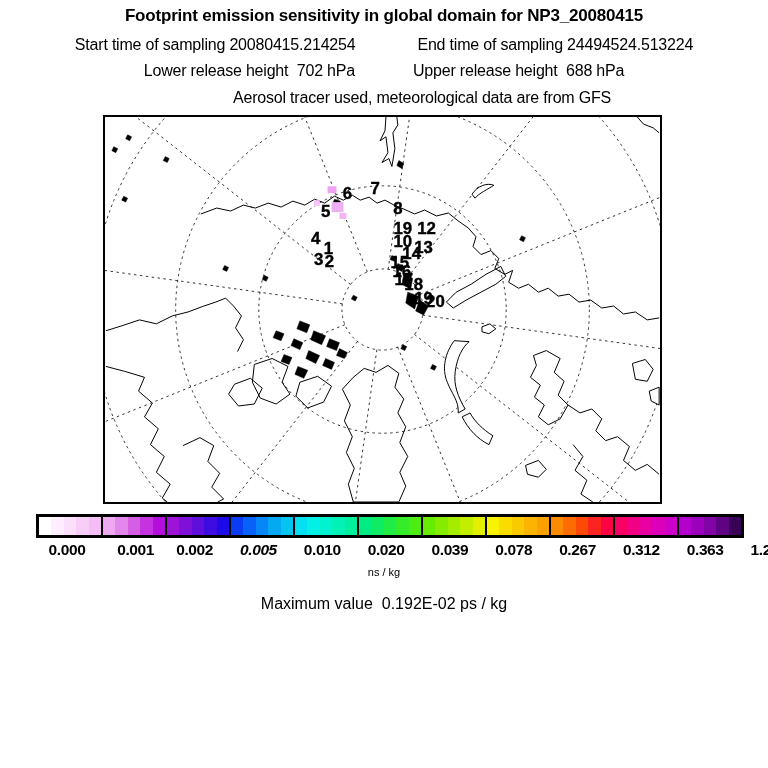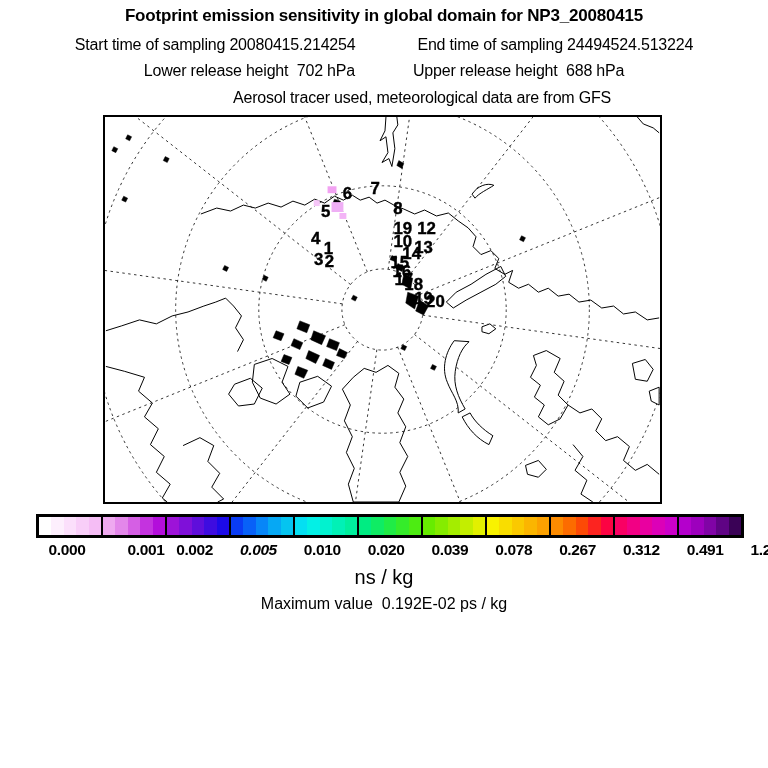--- a/index.html
+++ b/index.html
@@ -34,21 +34,21 @@
     border:3px solid #000;box-sizing:border-box;display:flex;background:#fff;
   }
   .seg{flex:1;display:flex;}
   .seg.sep{border-left:2.5px solid #000;}
   .cell{flex:1;}
   .ticks{position:absolute;left:36px;top:541px;width:563px;height:18px;margin-left:28px;}
   .tick{
     position:absolute;top:0;width:66px;text-align:center;
     font-weight:bold;font-size:15.5px;letter-spacing:-0.4px;white-space:pre;
   }
-  .units{position:absolute;top:566px;left:0;width:768px;text-align:center;font-size:20px;white-space:pre;}
+  .units{position:absolute;top:566px;left:0;width:768px;text-align:center;font-size:11px;white-space:pre;}
   .maxval{position:absolute;top:595px;left:0;width:768px;text-align:center;font-size:16px;white-space:pre;}
 </style>
 </head>
 <body>
 
 <div class="title">Footprint emission sensitivity in global domain for NP3_20080415</div>
 
 <div class="hline l2">
   <span>Start time of sampling 20080415.214254</span>
   <span>End time of sampling 24494524.513224</span>
@@ -255,26 +255,26 @@
     <div class="seg sep">
       <div class="cell" style="background: rgb(180, 0, 204);"></div>
       <div class="cell" style="background: rgb(157, 0, 189);"></div>
       <div class="cell" style="background: rgb(128, 4, 166);"></div>
       <div class="cell" style="background: rgb(95, 3, 132);"></div>
       <div class="cell" style="background: rgb(58, 2, 86);"></div>
     </div>
   </div>
 <div class="ticks" id="ticks">
     <span class="tick" style="left: -30px;">0.000</span>
-    <span class="tick" style="left: 49px;">0.001</span>
+    <span class="tick" style="left: 24px; text-align: right;">0.001</span>
     <span class="tick" style="left: 97.6364px;">0.002</span>
     <span class="tick" style="left: 161.455px; font-style: italic;">0.005</span>
     <span class="tick" style="left: 225.273px;">0.010</span>
     <span class="tick" style="left: 289.091px;">0.020</span>
     <span class="tick" style="left: 352.909px;">0.039</span>
     <span class="tick" style="left: 416.727px;">0.078</span>
     <span class="tick" style="left: 480.545px;">0.267</span>
     <span class="tick" style="left: 544.364px;">0.312</span>
-    <span class="tick" style="left: 608.182px;">0.491</span>
+    <span class="tick" style="left: 608.182px;">0.363</span>
     <span class="tick" style="left: 672px;">1.250</span>
   </div>
 <div class="units">ns / kg</div>
 <div class="maxval">Maximum value  0.192E-02 ps / kg</div>
 
 </body></html>

